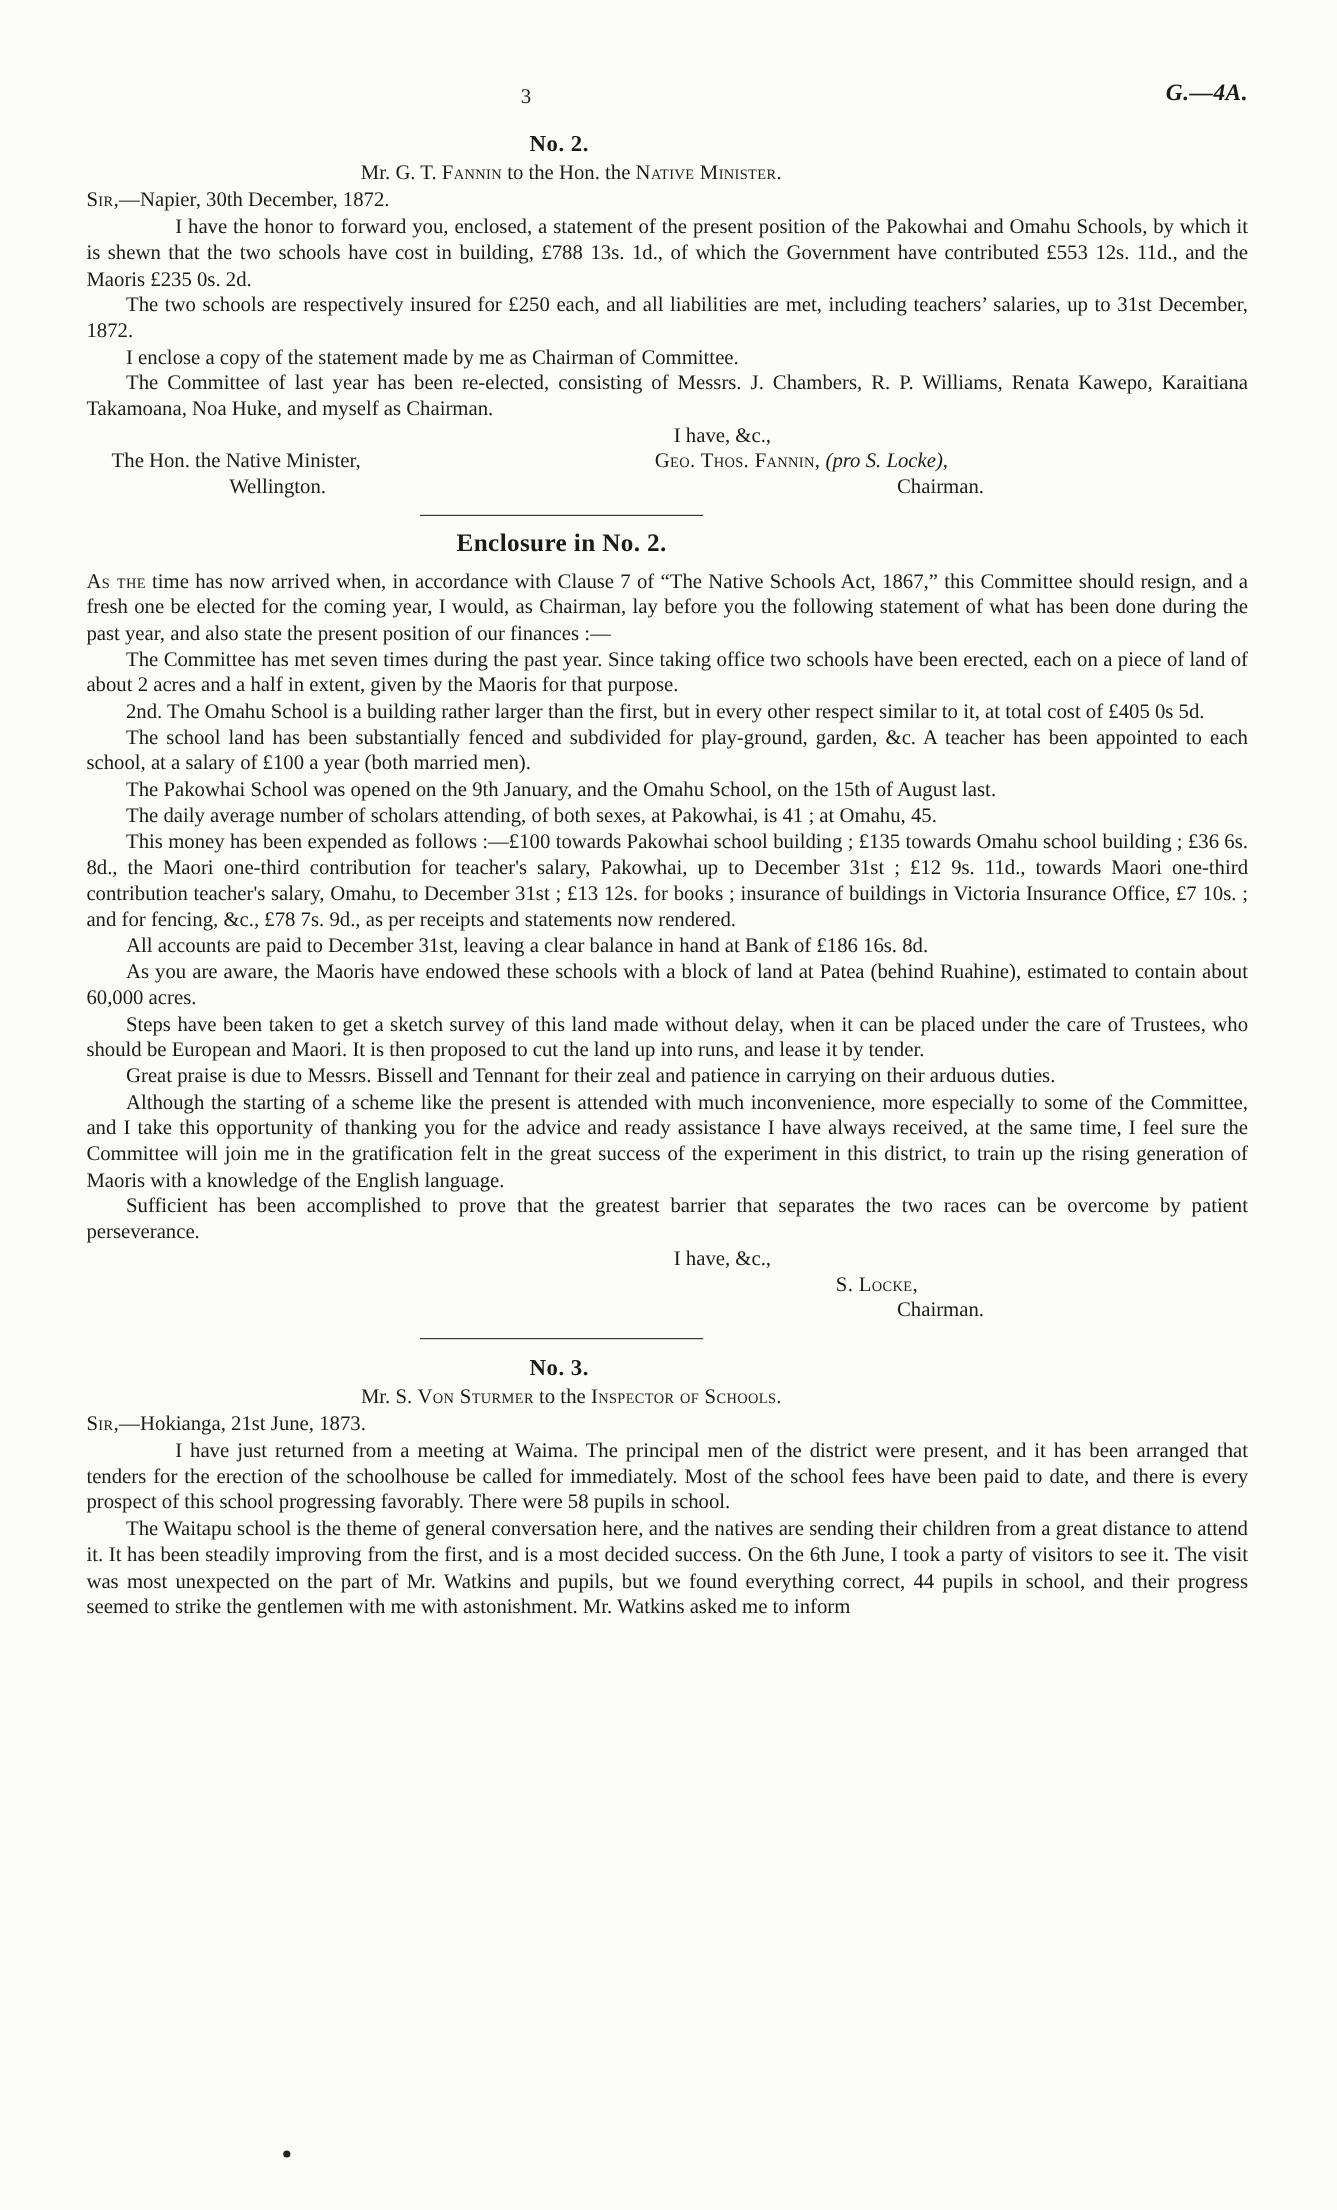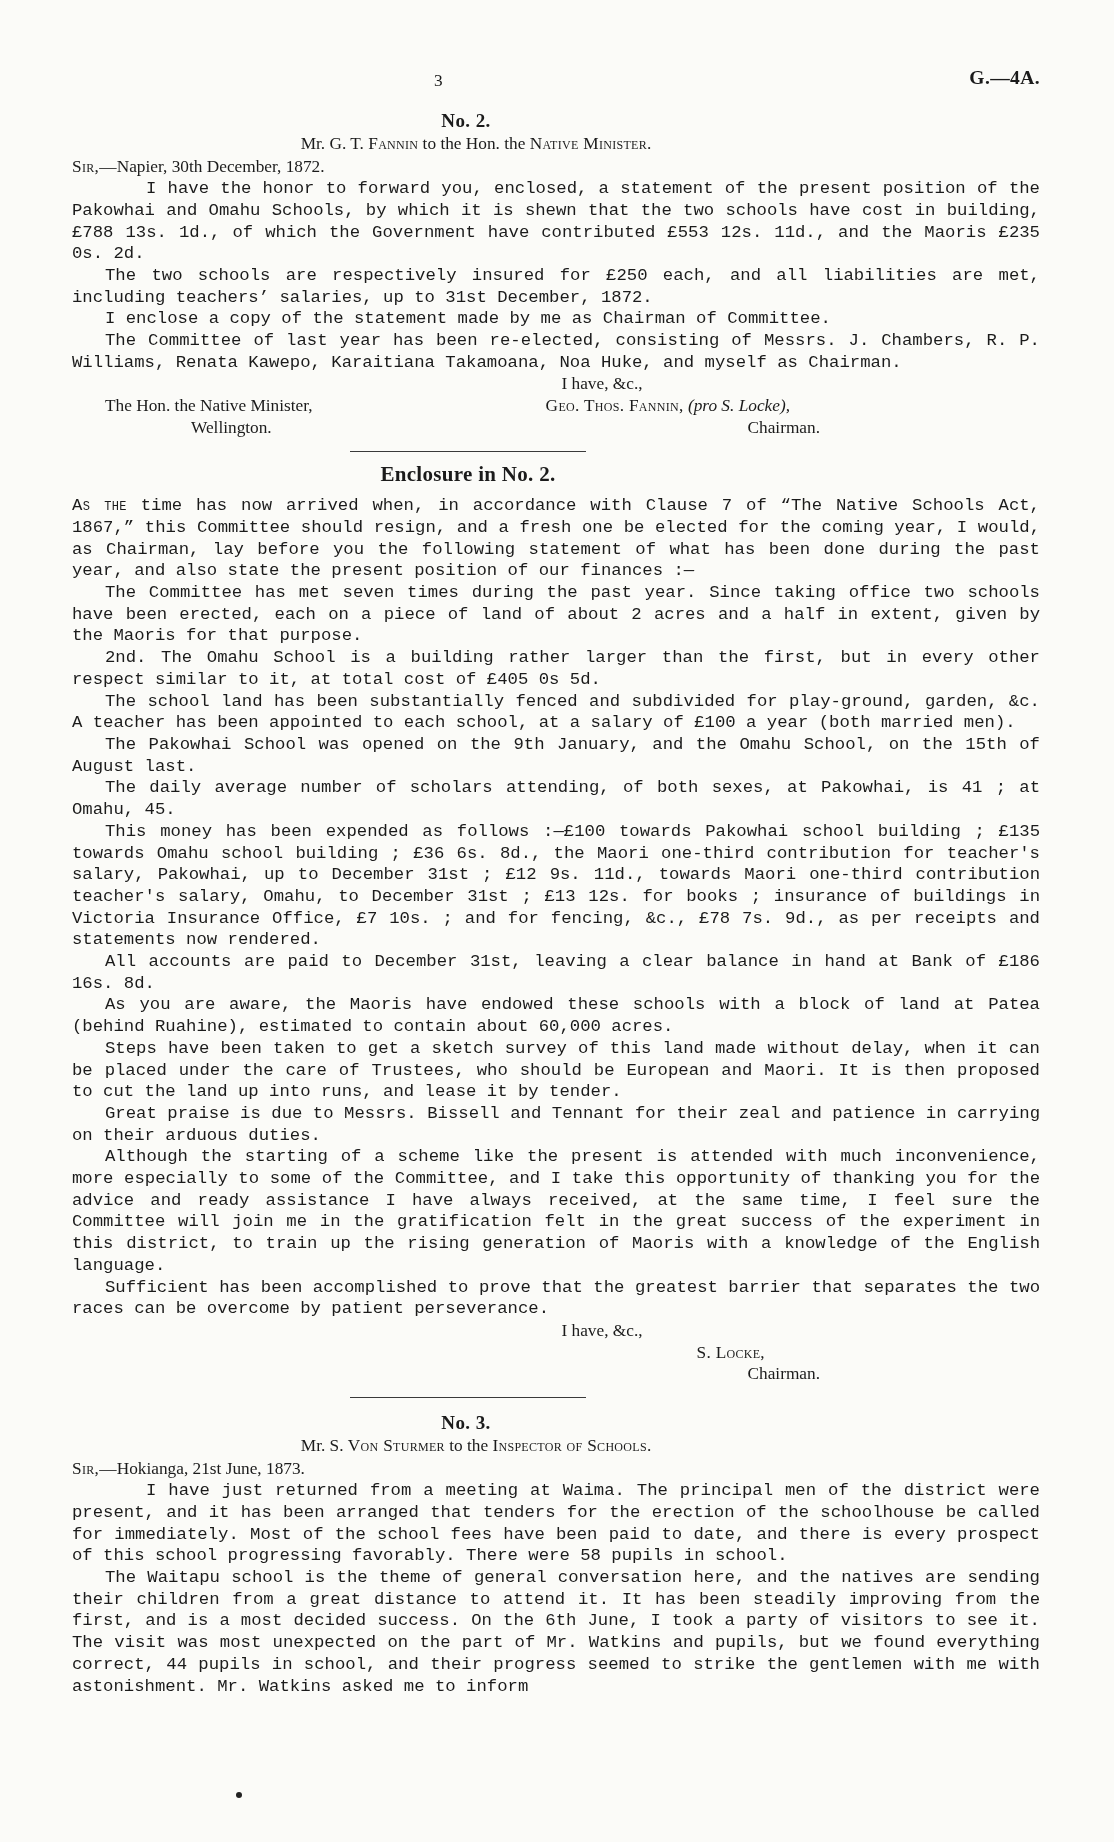--- a/index.html
+++ b/index.html
@@ -12,33 +12,33 @@
     color: #1b1b1b;
     font-family: "Liberation Serif", "DejaVu Serif", serif;
     font-size: 17.3px;
     line-height: 21.7px;
     padding: 70px 74px 0 72px;
     position: relative;
     overflow: hidden;
   }
   .page-header { position: relative; height: 26px; margin-bottom: 12px; }
   .pg-num { position: absolute; left: 362px; top: 0; }
-  .doc-ref { position: absolute; right: 0; top: -3px; font-weight: 700; font-size: 19.5px; letter-spacing: 0.4px; }
+  .doc-ref { position: absolute; right: 0; top: -3px; font-weight: 700; font-size: 19.5px; letter-spacing: 0.4px; font-style: italic; }
   .sc { font-variant: small-caps; letter-spacing: 0.3px; }
   .ital { font-style: italic; }
   .no-heading { margin: 14px 0 0 0; text-align: center; font-size: 19px; font-weight: 700; letter-spacing: 0.4px; transform: translateX(-90px); }
   .subheading { text-align: center; margin-top: 1px; transform: translateX(-80px); }
   .sir-line { display: flex; margin-top: 2px; }
   .dateline { margin-right: 218px; }
-  .para { margin: 0; text-align: justify; text-indent: 33px; font-family: Liberation Mono, monospace; }
+  .para { margin: 0; text-align: justify; text-indent: 33px; }
   .para.first-deep { text-indent: 74px; }
   .para.no-indent { text-indent: 0; }
   .valediction { text-align: center; transform: translateX(46px); }
   .sig-row { display: flex; justify-content: space-between; }
-  .sig-row .left { margin-left: 33px; }
+  .sig-row .left { margin-left: 21px; }
   .sig-row .right { margin-right: 250px; margin-left: 47px; }
   .sig-row2 .left { margin-left: 119px; }
   .sig-row2 .right { margin-right: 220px; }
   .sig-name-line { text-align: right; padding-right: 275px; }
   .sig-title-line { text-align: right; padding-right: 220px; }
   .divider { border: 0; border-top: 1.5px solid #3a3a3a; width: 236px; margin: 12px 0 12px 278px; }
   .encl-heading { margin: 10px 0 10px 0; text-align: center; font-size: 21px; font-weight: 700; letter-spacing: 0.3px; transform: translateX(-88px); }
   .stray-dot { position: absolute; left: 236px; top: 1792px; width: 6px; height: 6px; border-radius: 50%; background: #222; }
 </style>
 </head>

